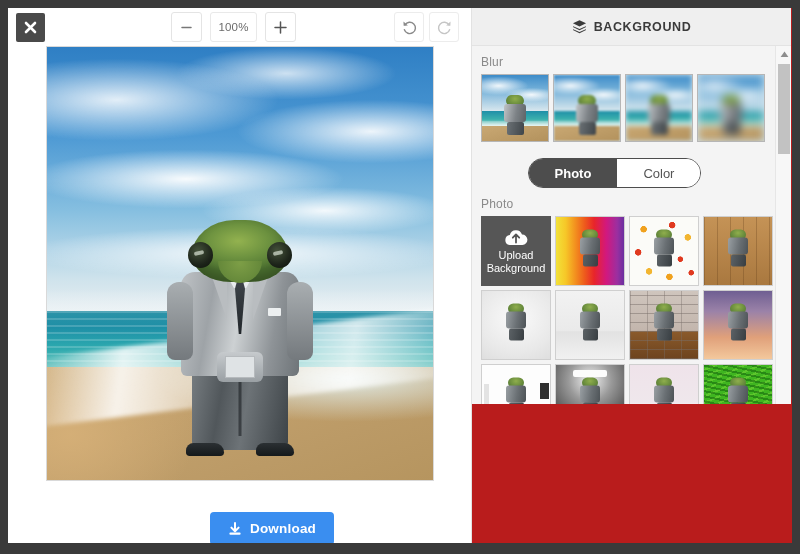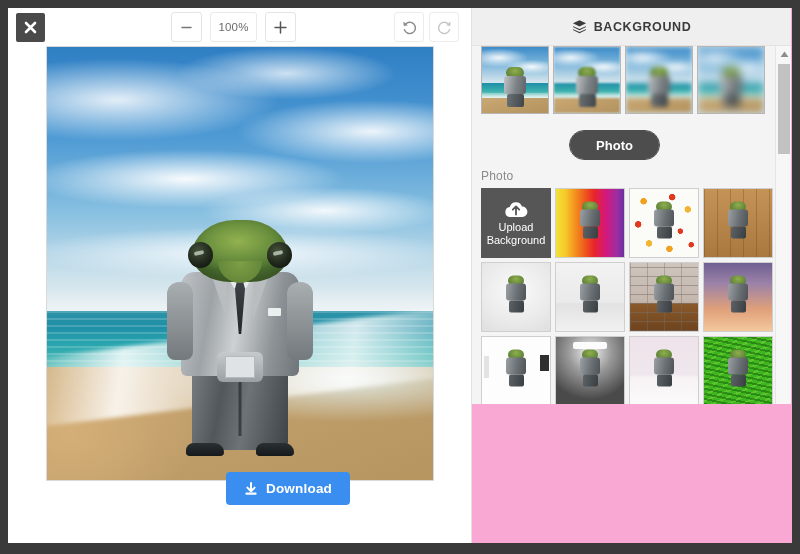--- a/index.html
+++ b/index.html
@@ -11,21 +11,21 @@
   }
   .outer-frame {
     position: absolute; left: 0; top: 0;
     width: 800px; height: 554px;
     background: #3a3a3a;
   }
   .app-window {
     position: absolute;
     left: 8px; top: 8px;
     width: 784px; height: 535px;
-    background: #f9a8d4;
+    background: #b91c1c;
     overflow: hidden;
     display: flex;
   }
   
   .editor-pane {
     position: relative;
     width: 464px; height: 535px;
     background: #ffffff;
     flex: 0 0 464px;
     border-right: 1px solid #e2e2e2;
@@ -210,22 +210,22 @@
   }
   .leg-split { position:absolute; left:50%; top:6px; width:3px; height:58px; background:rgba(20,24,27,.55); transform:translateX(-50%); }
   .shoe-l, .shoe-r {
     position:absolute; bottom:-6px; width:38px; height:13px;
     background:linear-gradient(#2b3033,#15191b); border-radius:8px 10px 4px 4px;
   }
   .shoe-l { left:-6px; }
   .shoe-r { right:-6px; }
 
   .download-row {
-    position:absolute; left:0; top:464px; width:528px;
-    display:flex; justify-content:center;margin-left:16px;
+    position:absolute; left:0; top:504px; width:528px;
+    display:flex; justify-content:center;
   }
   .download-btn {
     background:#3a8ef0;
     color:#fff;
     border:none;
     border-radius:4px;
     padding:0 18px;
     height:33px;
     display:flex; align-items:center; gap:8px;
     font-size:13.5px; font-weight:bold; letter-spacing:.2px;
@@ -487,20 +487,21 @@
             <path d="M8 1.3 L15 4.6 L8 7.9 L1 4.6 Z" fill="#3b3b3b"></path>
             <path d="M1.3 7.6 L8 10.7 L14.7 7.6 L15 8.6 L8 11.9 L1 8.6 Z" fill="#3b3b3b"></path>
             <path d="M1.3 10.8 L8 13.9 L14.7 10.8 L15 11.8 L8 15.1 L1 11.8 Z" fill="#3b3b3b"></path>
           </svg>
           <span>BACKGROUND</span>
         </div>
       </div>
 
       <div class="panel-body">
 
+        <div class="sect-label">Blur</div>
         <div class="thumb-grid">
           <div class="thumb blur1">
             <div class="mini">
                 <div class="m-sky"></div>
                 <div class="m-sea"></div>
                 <div class="m-surf"></div>
                 <div class="m-sand"></div>
               <div class="m-fig">
                   <div class="m-head"></div>
                   <div class="m-body"></div>
@@ -545,20 +546,21 @@
                   <div class="m-body"></div>
                   <div class="m-legs"></div>
                 </div>
               </div>
           </div>
         </div>
 
         <div class="toggle-row">
           <div class="toggle">
             <div class="seg on">Photo</div>
+            <div class="seg">Color</div>
           </div>
         </div>
 
         <div class="sect-label">Photo</div>
         <div class="photo-grid">
 
           <div class="ptile upload">
             <svg width="26" height="20" viewBox="0 0 26 20">
               <path d="M6.5 17 A5 5 0 0 1 6.8 7.1 A6.4 6.4 0 0 1 19 6.6 A4.8 4.8 0 0 1 19.4 17 Z" fill="#ffffff"></path>
               <path d="M13 14.6 V6.8 M9.8 9.7 L13 6.4 L16.2 9.7" stroke="#565656" stroke-width="1.8" fill="none" stroke-linecap="round" stroke-linejoin="round"></path>

